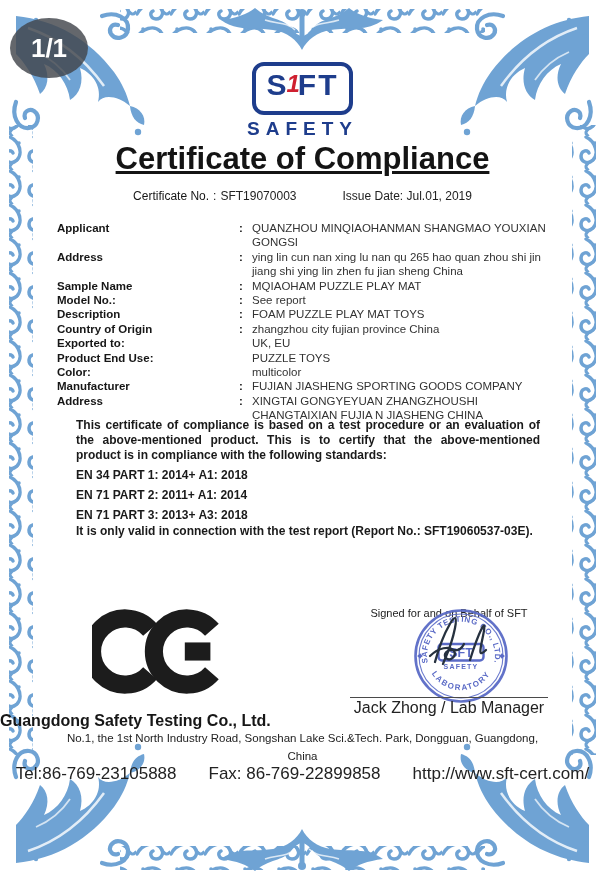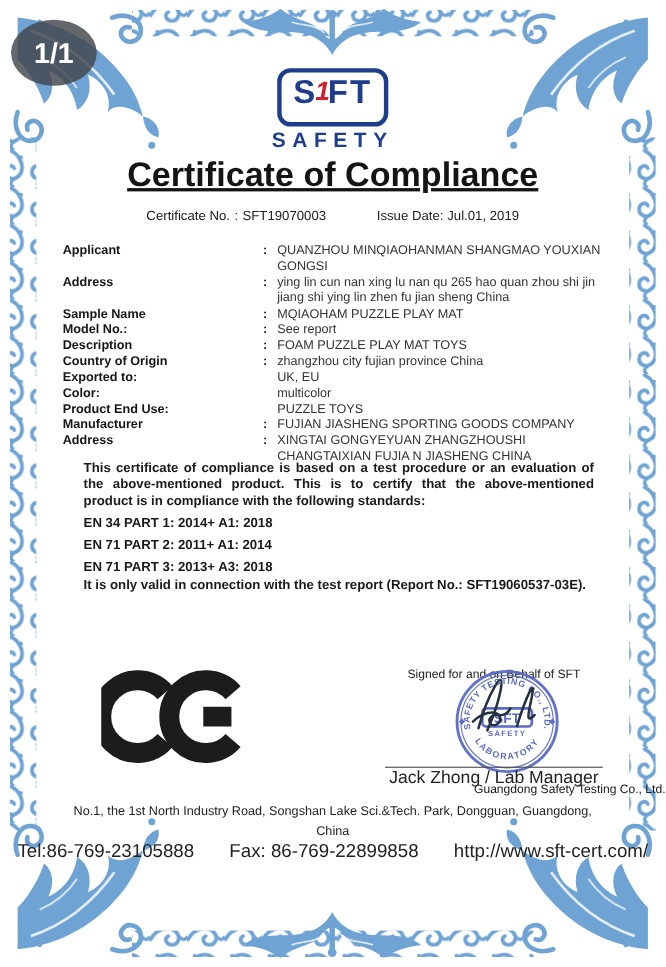--- a/index.html
+++ b/index.html
@@ -32,21 +32,21 @@
   .row .val { flex:1; color:#333; }
   .statement { position:absolute; top:418px; left:76px; width:464px; font-size:12px; font-weight:bold; color:#1a1a1a; line-height:15.2px; z-index:2; }
   .statement .para { text-align:justify; }
   .std { margin-top:4.5px; }
   .validity { margin-top:1px; }
   .ce { position:absolute; left:92px; top:606px; z-index:2; }
   .signed-for { position:absolute; left:348px; top:607px; width:202px; text-align:center; font-size:11px; color:#222; z-index:1; }
   .stamp-wrap { position:absolute; left:398px; top:594px; width:126px; height:118px; z-index:2; pointer-events:none; }
   .sig-line { position:absolute; left:350px; top:697px; width:198px; border-top:1.5px solid #4a4a4a; z-index:2; }
   .signer { position:absolute; left:350px; top:699px; width:198px; text-align:center; font-size:16px; color:#222; z-index:3; }
-  .footer-company { position:absolute; top:712px; left:0; right:0; text-align:right; font-weight:normal; font-size:11px; color:#161616; z-index:2; }
+  .footer-company { position:absolute; top:712px; left:0; right:0; text-align:left; font-weight:bold; font-size:16px; color:#161616; z-index:2; }
   .footer-address { position:absolute; top:729px; left:62px; right:62px; text-align:center; font-size:11.5px; color:#222; line-height:18px; z-index:2; }
   .footer-contact { position:absolute; top:764px; left:0; right:0; display:flex; justify-content:center; gap:32px; font-size:17px; color:#222; z-index:2; }
 </style>
 </head>
 <body>
 
 <div class="page">
 
   <svg class="border-svg" viewBox="0 0 605 879" xmlns="http://www.w3.org/2000/svg">
     <defs>
@@ -140,28 +140,28 @@
         <span class="lbl">Country of Origin</span>
         <span class="sep">:</span>
         <span class="val">zhangzhou city fujian province China</span>
       </div>
     <div class="row">
         <span class="lbl">Exported to:</span>
         <span class="sep"></span>
         <span class="val">UK, EU</span>
       </div>
     <div class="row">
+        <span class="lbl">Product End Use:</span>
+        <span class="sep"></span>
+        <span class="val">PUZZLE TOYS</span>
+      </div>
+    <div class="row">
         <span class="lbl">Color:</span>
         <span class="sep"></span>
         <span class="val">multicolor</span>
-      </div>
-    <div class="row">
-        <span class="lbl">Product End Use:</span>
-        <span class="sep"></span>
-        <span class="val">PUZZLE TOYS</span>
       </div>
     <div class="row">
         <span class="lbl">Manufacturer</span>
         <span class="sep">:</span>
         <span class="val">FUJIAN JIASHENG SPORTING GOODS COMPANY</span>
       </div>
     <div class="row">
         <span class="lbl">Address</span>
         <span class="sep">:</span>
         <span class="val">XINGTAI GONGYEYUAN ZHANGZHOUSHI CHANGTAIXIAN FUJIA N JIASHENG CHINA</span>

